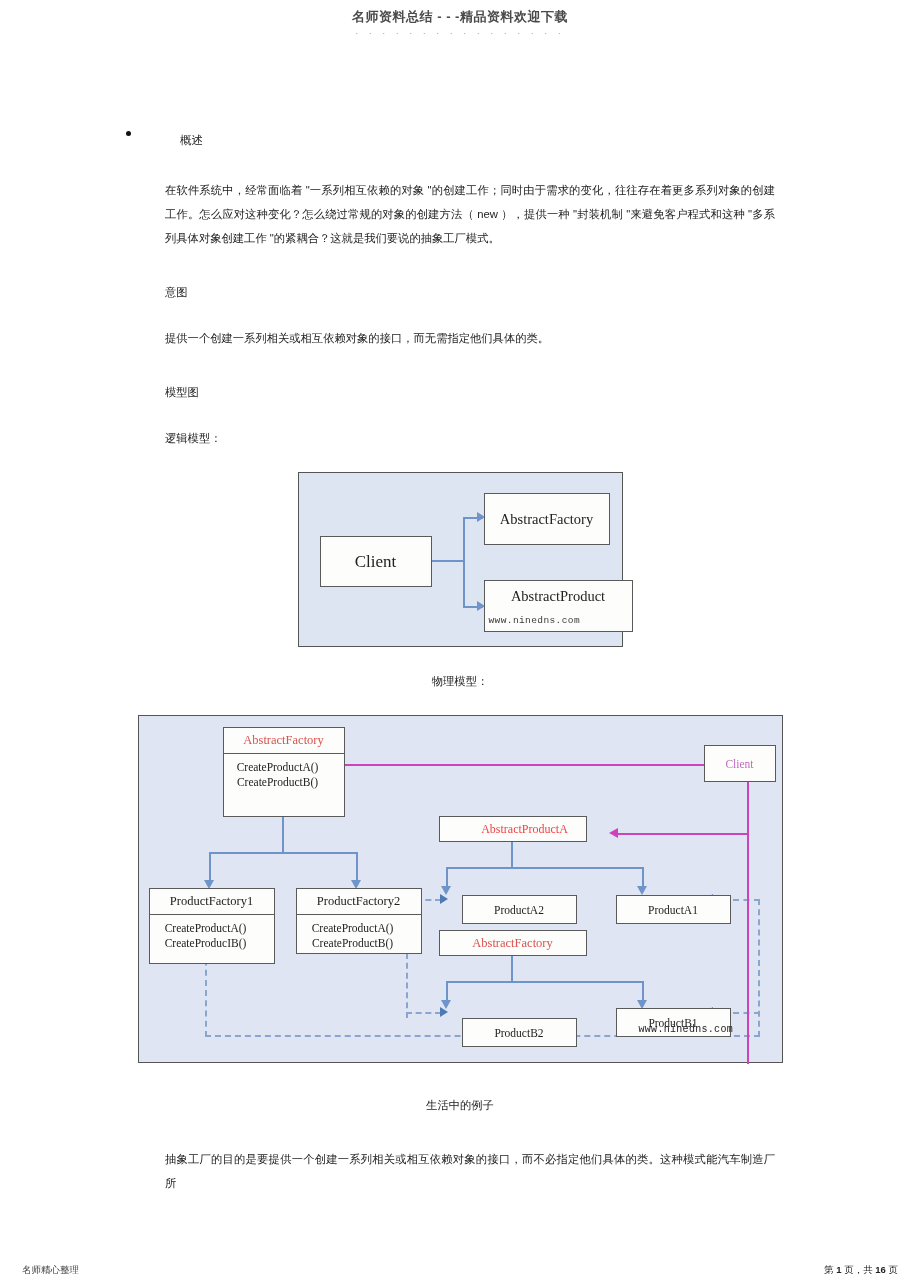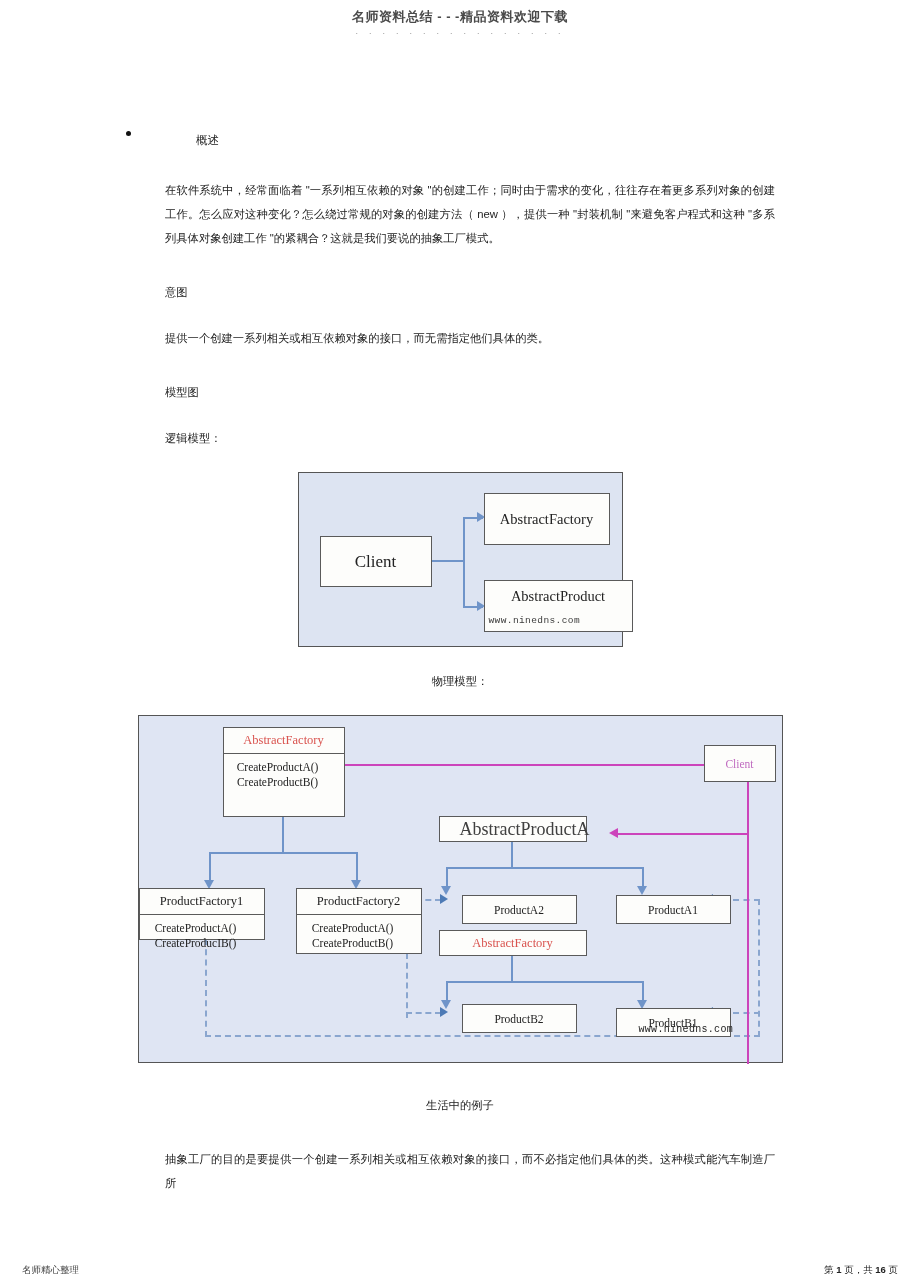--- a/index.html
+++ b/index.html
@@ -56,21 +56,21 @@
     position: absolute;
     left: 126px;
     top: 11px;
     width: 5px;
     height: 5px;
     background: #111;
     border-radius: 50%;
   }
   .bullet-label {
     position: absolute;
-    left: 196px;
+    left: 180px;
     top: 13px;
     font-size: 11.5px;
     color: #222;
   }
 
   .para {
     margin: 0 145px 0 165px;
     font-size: 11.3px;
     line-height: 24px;
     color: #222;
@@ -327,51 +327,51 @@
 
     <div class="cls-box" style="left:84px; top:11px; width:122px; height:90px;">
       <div class="cls-title">AbstractFactory</div>
       <div class="cls-sep"></div>
       <div class="cls-ops">
         <div>CreateProductA()</div>
         <div>CreateProductB()</div>
       </div>
     </div>
 
-    <div class="cls-box" style="left:0; top:172px; width:126px; height:52px;">
+    <div class="cls-box" style="left:10px; top:172px; width:126px; height:76px;">
       <div class="cls-title plain">ProductFactory1</div>
       <div class="cls-sep"></div>
       <div class="cls-ops">
         <div>CreateProductA()</div>
         <div>CreateProducIB()</div>
       </div>
     </div>
 
     <div class="cls-box" style="left:157px; top:172px; width:126px; height:66px;">
       <div class="cls-title plain">ProductFactory2</div>
       <div class="cls-sep"></div>
       <div class="cls-ops">
         <div>CreateProductA()</div>
         <div>CreateProductB()</div>
       </div>
     </div>
 
     <div class="leaf-box" style="left:565px; top:29px; width:72px; height:37px; color:#c06cc0;">Client</div>
 
     <div class="cls-box" style="left:300px; top:100px; width:148px; height:26px; display:flex; align-items:center; justify-content:center;">
-      <span style="font-size:18px; color:#404040; font-family:'Liberation Serif', serif;margin-left:24px;">AbstractProductA</span>
+      <span style="font-size:12px; color:#ef4444; font-family:'Liberation Serif', serif;margin-left:24px;">AbstractProductA</span>
     </div>
 
     <div class="cls-box" style="left:300px; top:214px; width:148px; height:26px; display:flex; align-items:center; justify-content:center;">
       <span style="font-size:12.5px; color:#d9534f; font-family:'Liberation Serif', serif;">AbstractFactory</span>
     </div>
 
     <div class="leaf-box" style="left:323px; top:179px; width:115px; height:29px;">ProductA2</div>
     <div class="leaf-box" style="left:477px; top:179px; width:115px; height:29px;">ProductA1</div>
-    <div class="leaf-box" style="left:323px; top:288px; width:115px; height:29px;">ProductB2</div>
+    <div class="leaf-box" style="left:323px; top:302px; width:115px; height:29px;">ProductB2</div>
     <div class="leaf-box" style="left:477px; top:292px; width:115px; height:29px;">ProductB1</div>
 
     <div class="pd-watermark" style="left:500px; top:308px;">www.ninedns.com</div>
   </div>
 
   <div class="gap-md"></div>
 
   <div class="caption-center">生活中的例子</div>
 
   <div class="gap-md"></div>

